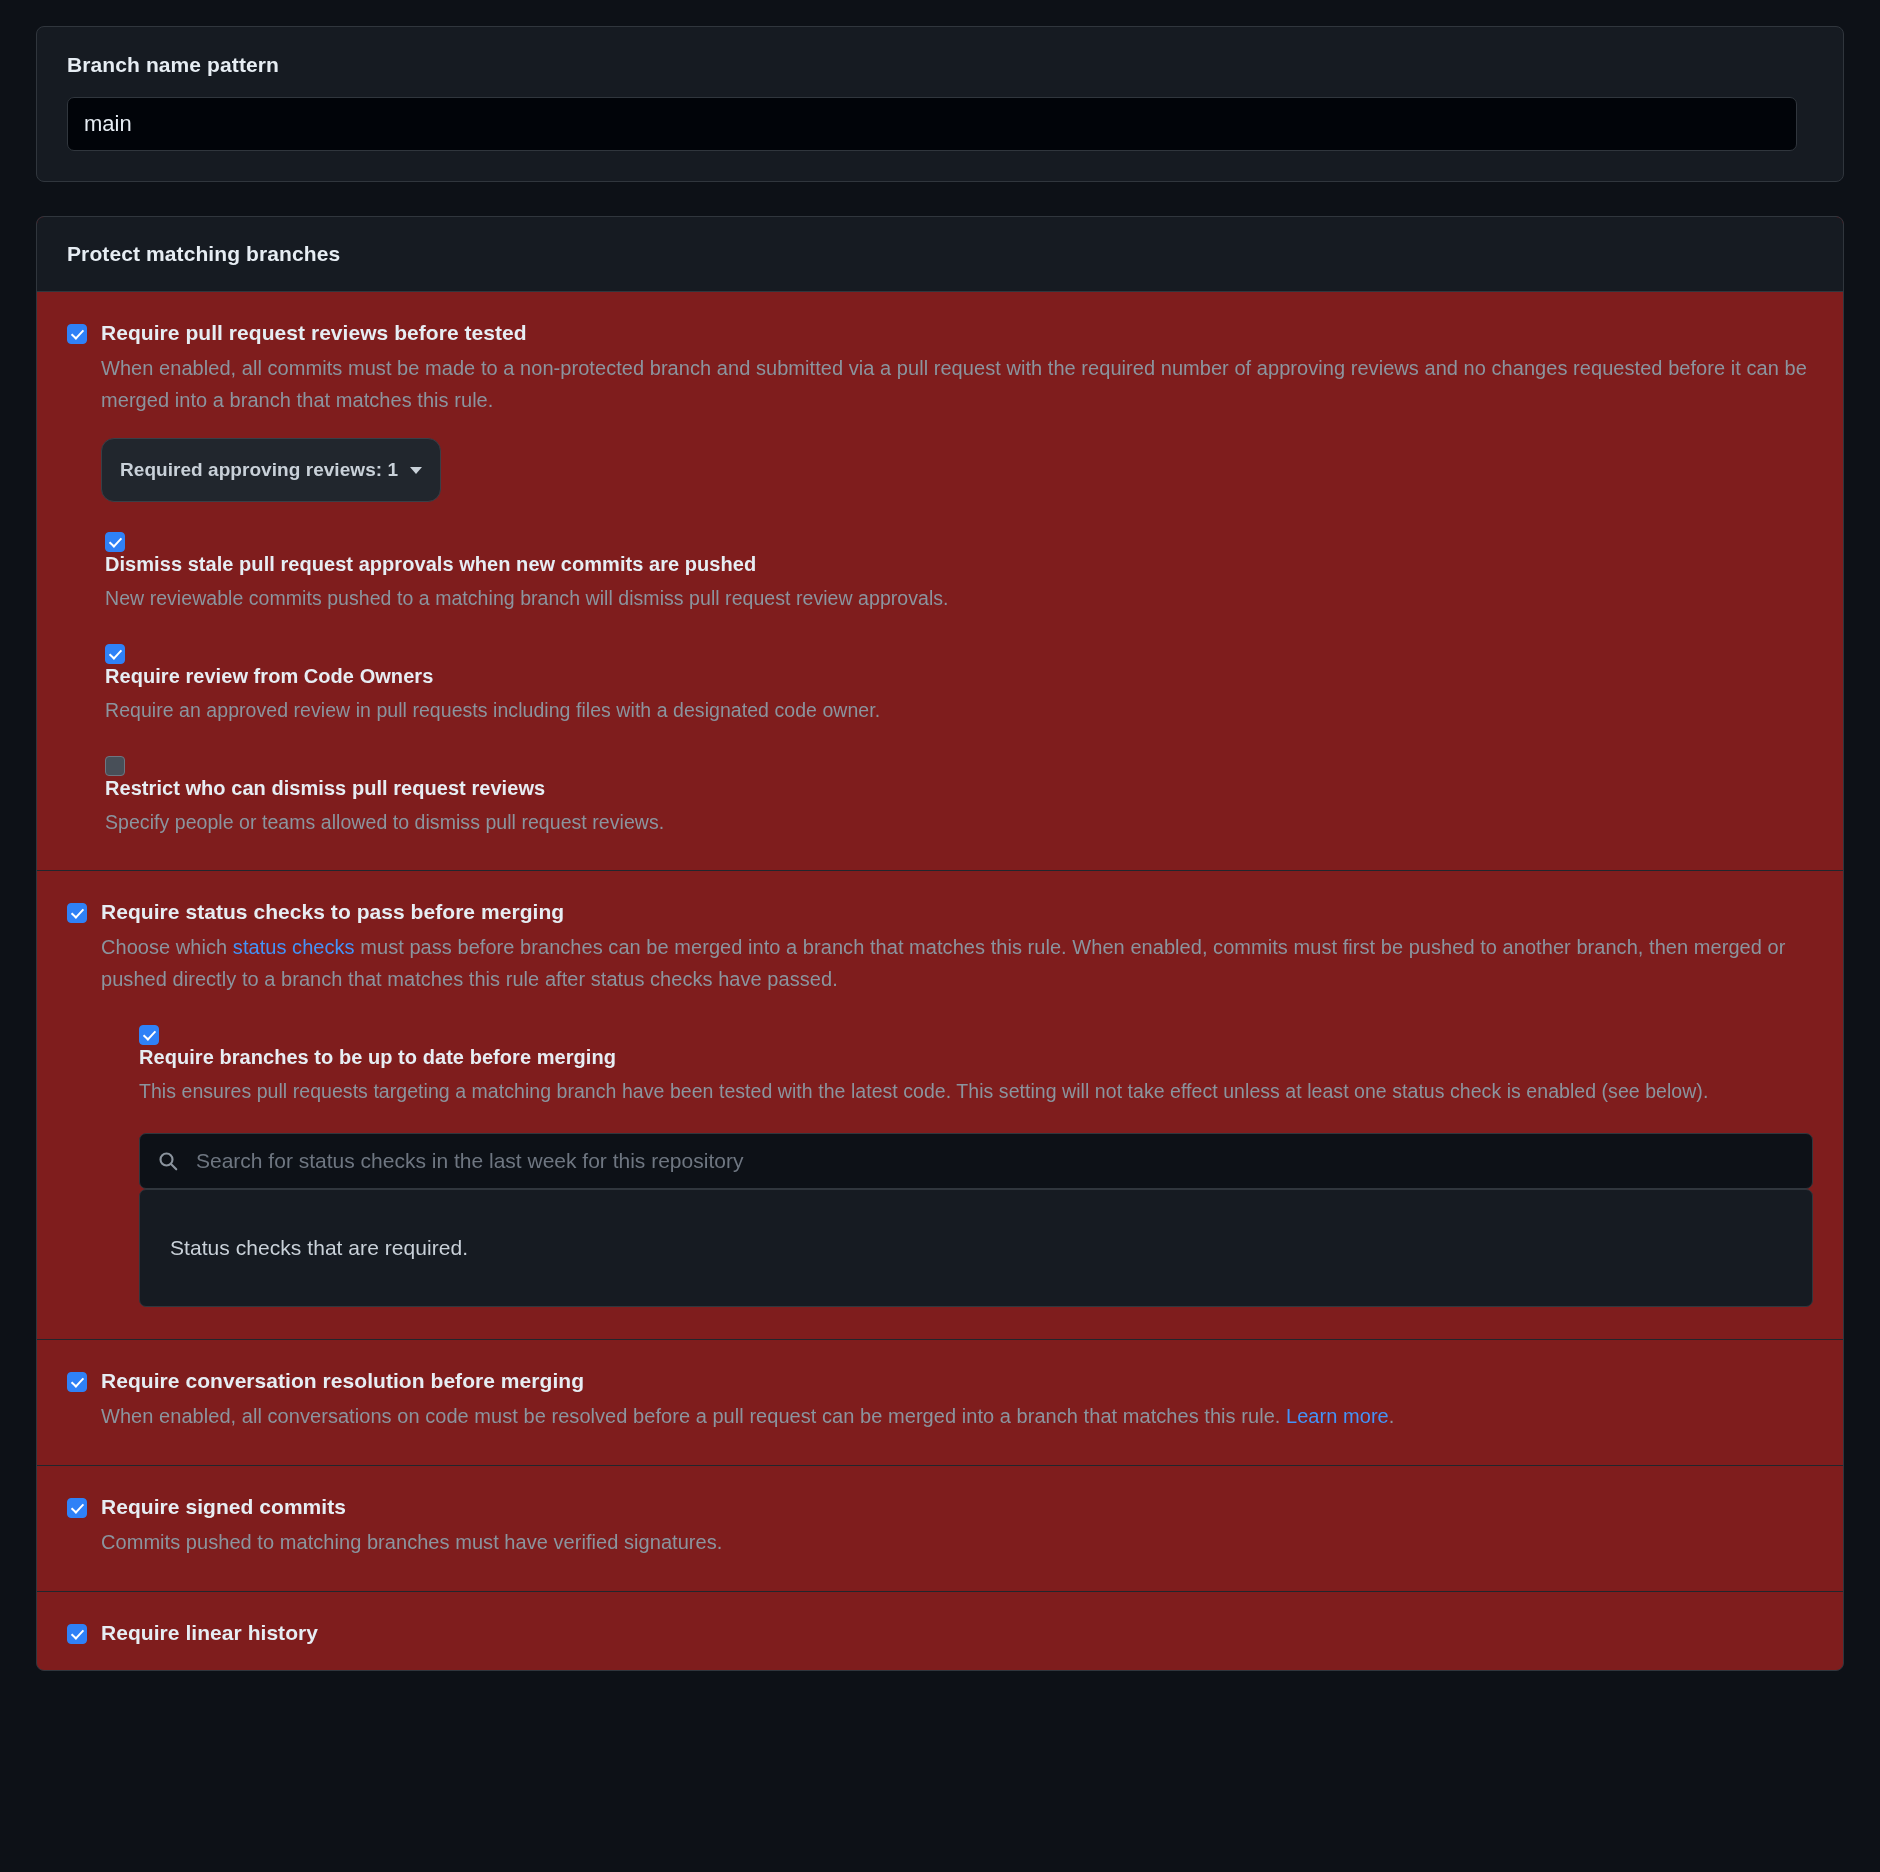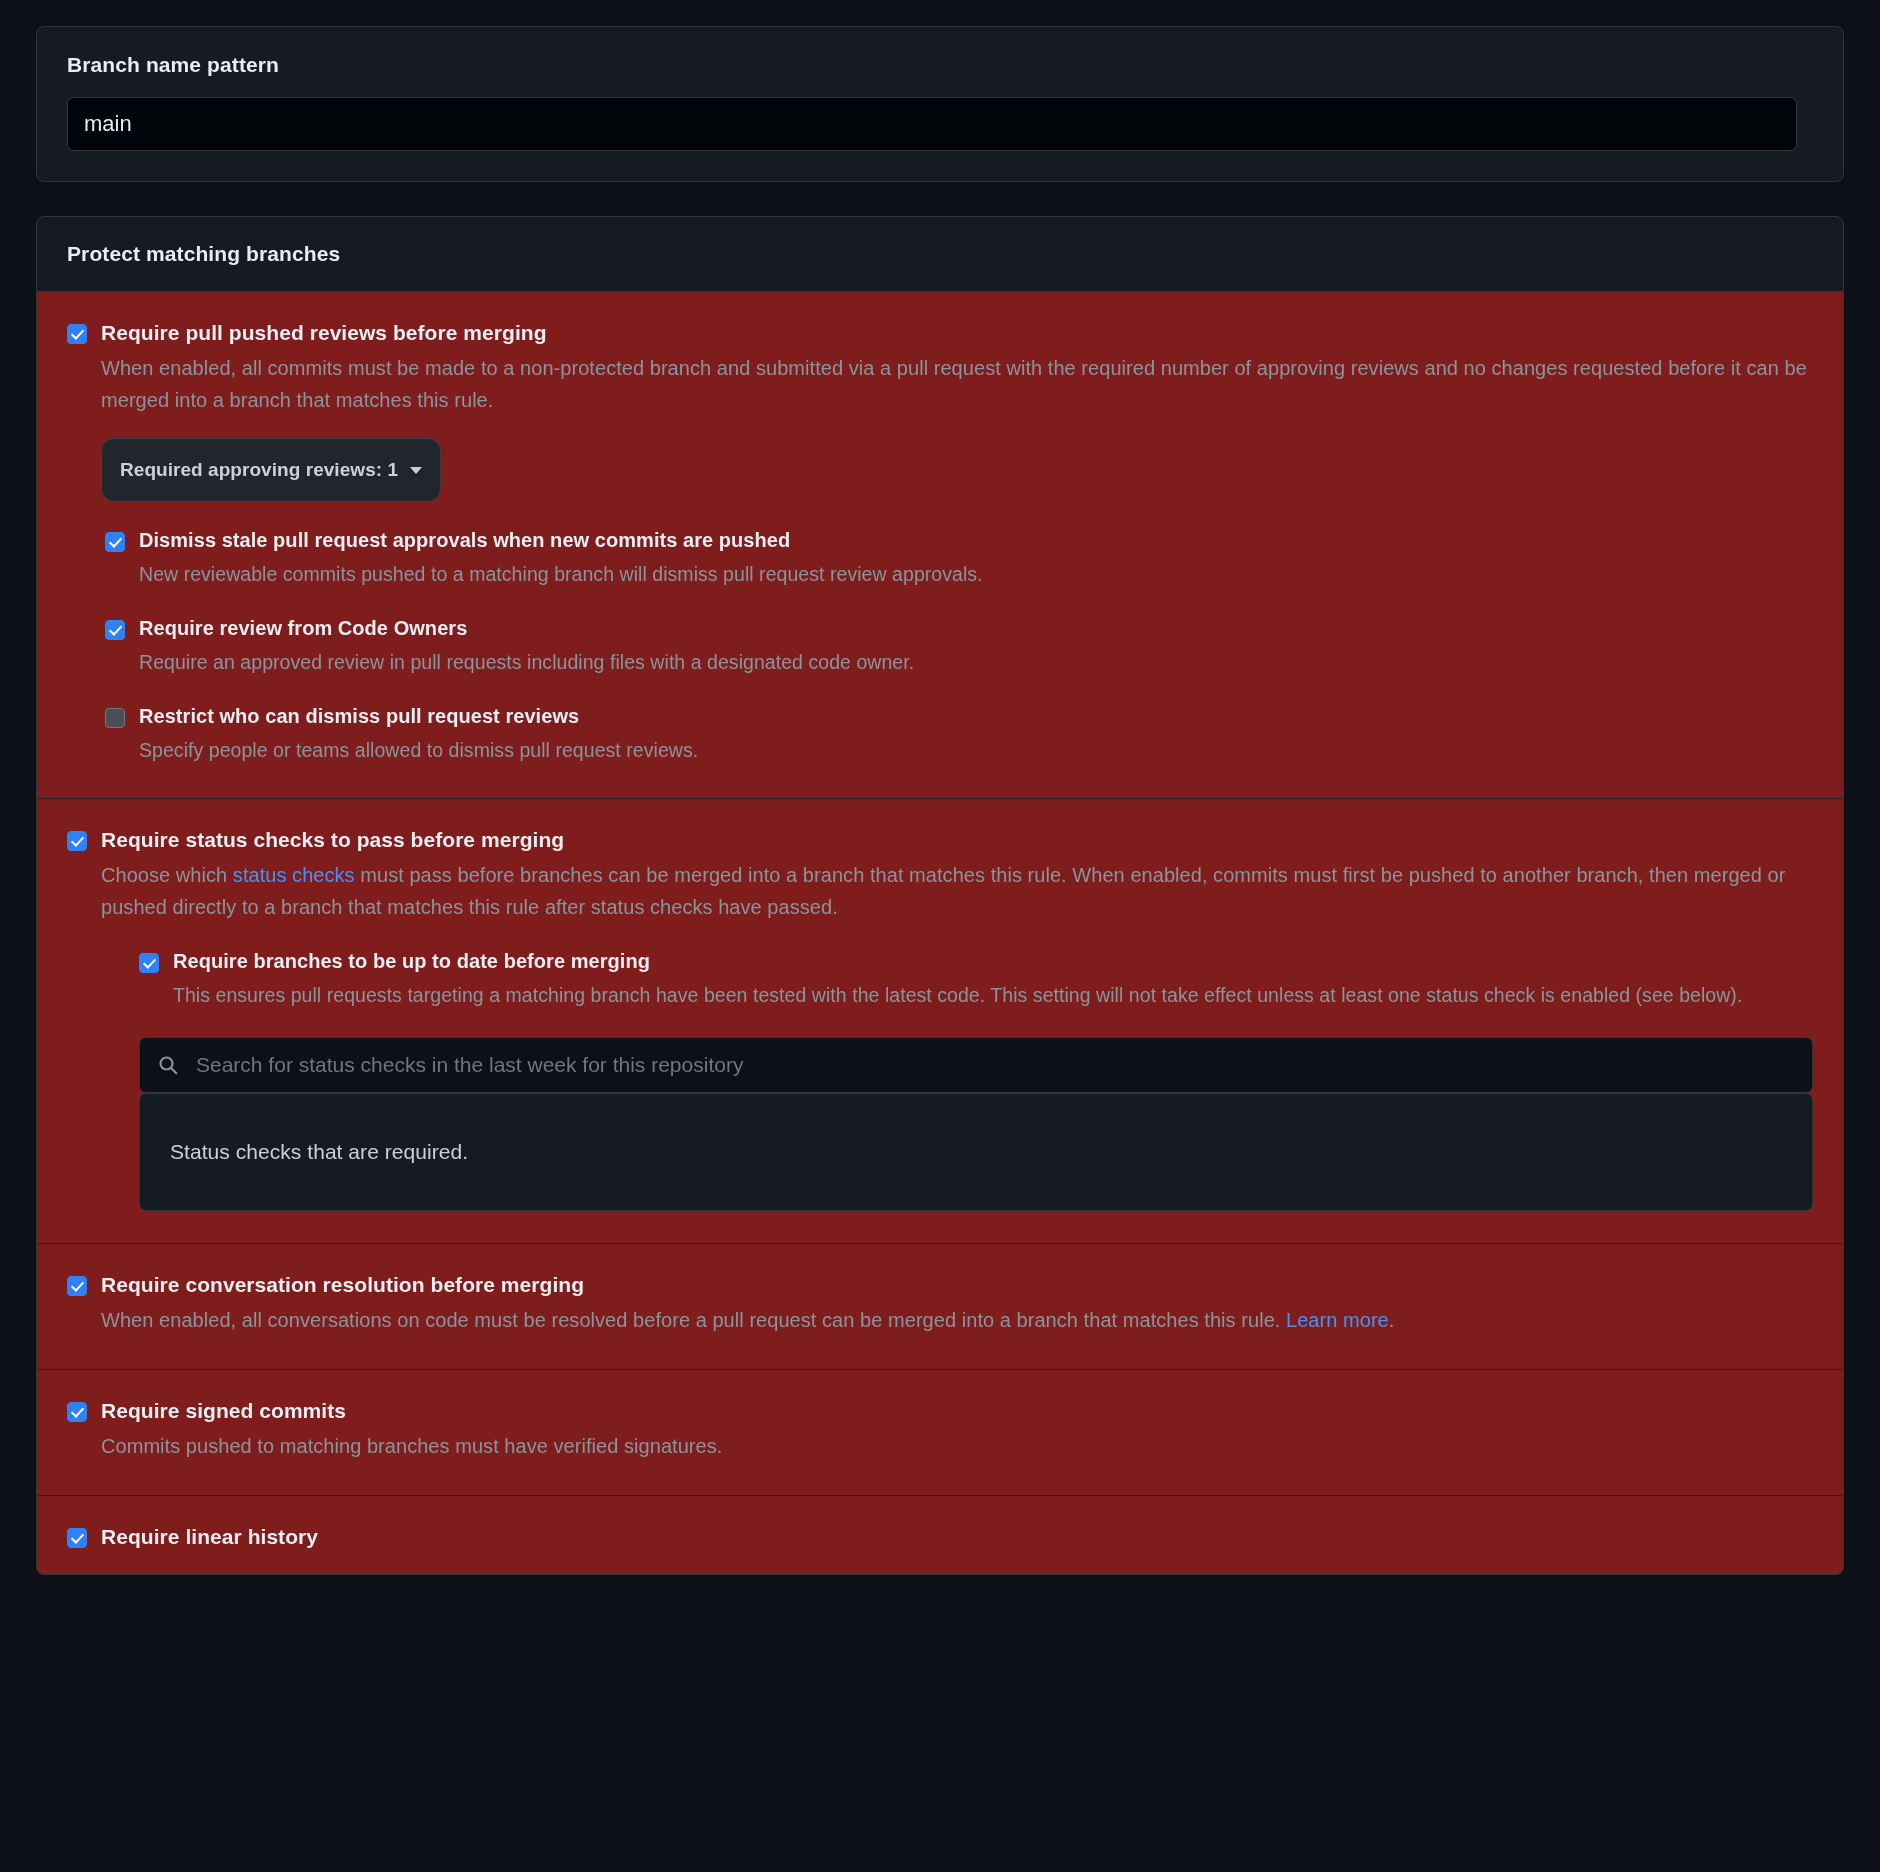--- a/index.html
+++ b/index.html
@@ -110,21 +110,21 @@
     letter-spacing: .05px;
   }
   .opt-desc a, .lnk {
     color: #4493f8;
     text-decoration: none;
     cursor: pointer;
   }
 
   
   .sub-group { padding-left: 38px; }
-  .sub-row { margin-top: 0; }
+  .sub-row { margin-top: 0; flex-direction: column; }
   .sub-row + .sub-row { margin-top: 26px; }
   .sub-row .opt-title { font-size: 20px; }
   .sub-row .opt-desc { font-size: 19.5px; margin-top: 6px; }
 
   
   .dropdown {
     display: inline-flex;
     align-items: center;
     gap: 10px;
     background: #21262d;
@@ -203,21 +203,21 @@
 <div class="card protect-card">
 
   <div class="protect-header">
     <div class="protect-header-title">Protect matching branches</div>
   </div>
 
   <div class="section">
     <div class="row">
       <span class="cb on"></span>
       <div class="row-body">
-        <div class="opt-title">Require pull pushed reviews before merging</div>
+        <div class="opt-title">Require pull request reviews before tested</div>
         <div class="opt-desc">When enabled, all commits must be made to a non-protected branch and submitted via a pull request with the required number of approving reviews and no changes requested before it can be merged into a branch that matches this rule.</div>
 
         <div class="dropdown">
           <span>Required approving reviews: 1</span>
           <span class="caret"></span>
         </div>
       </div>
     </div>
 
     <div class="sub-group">

